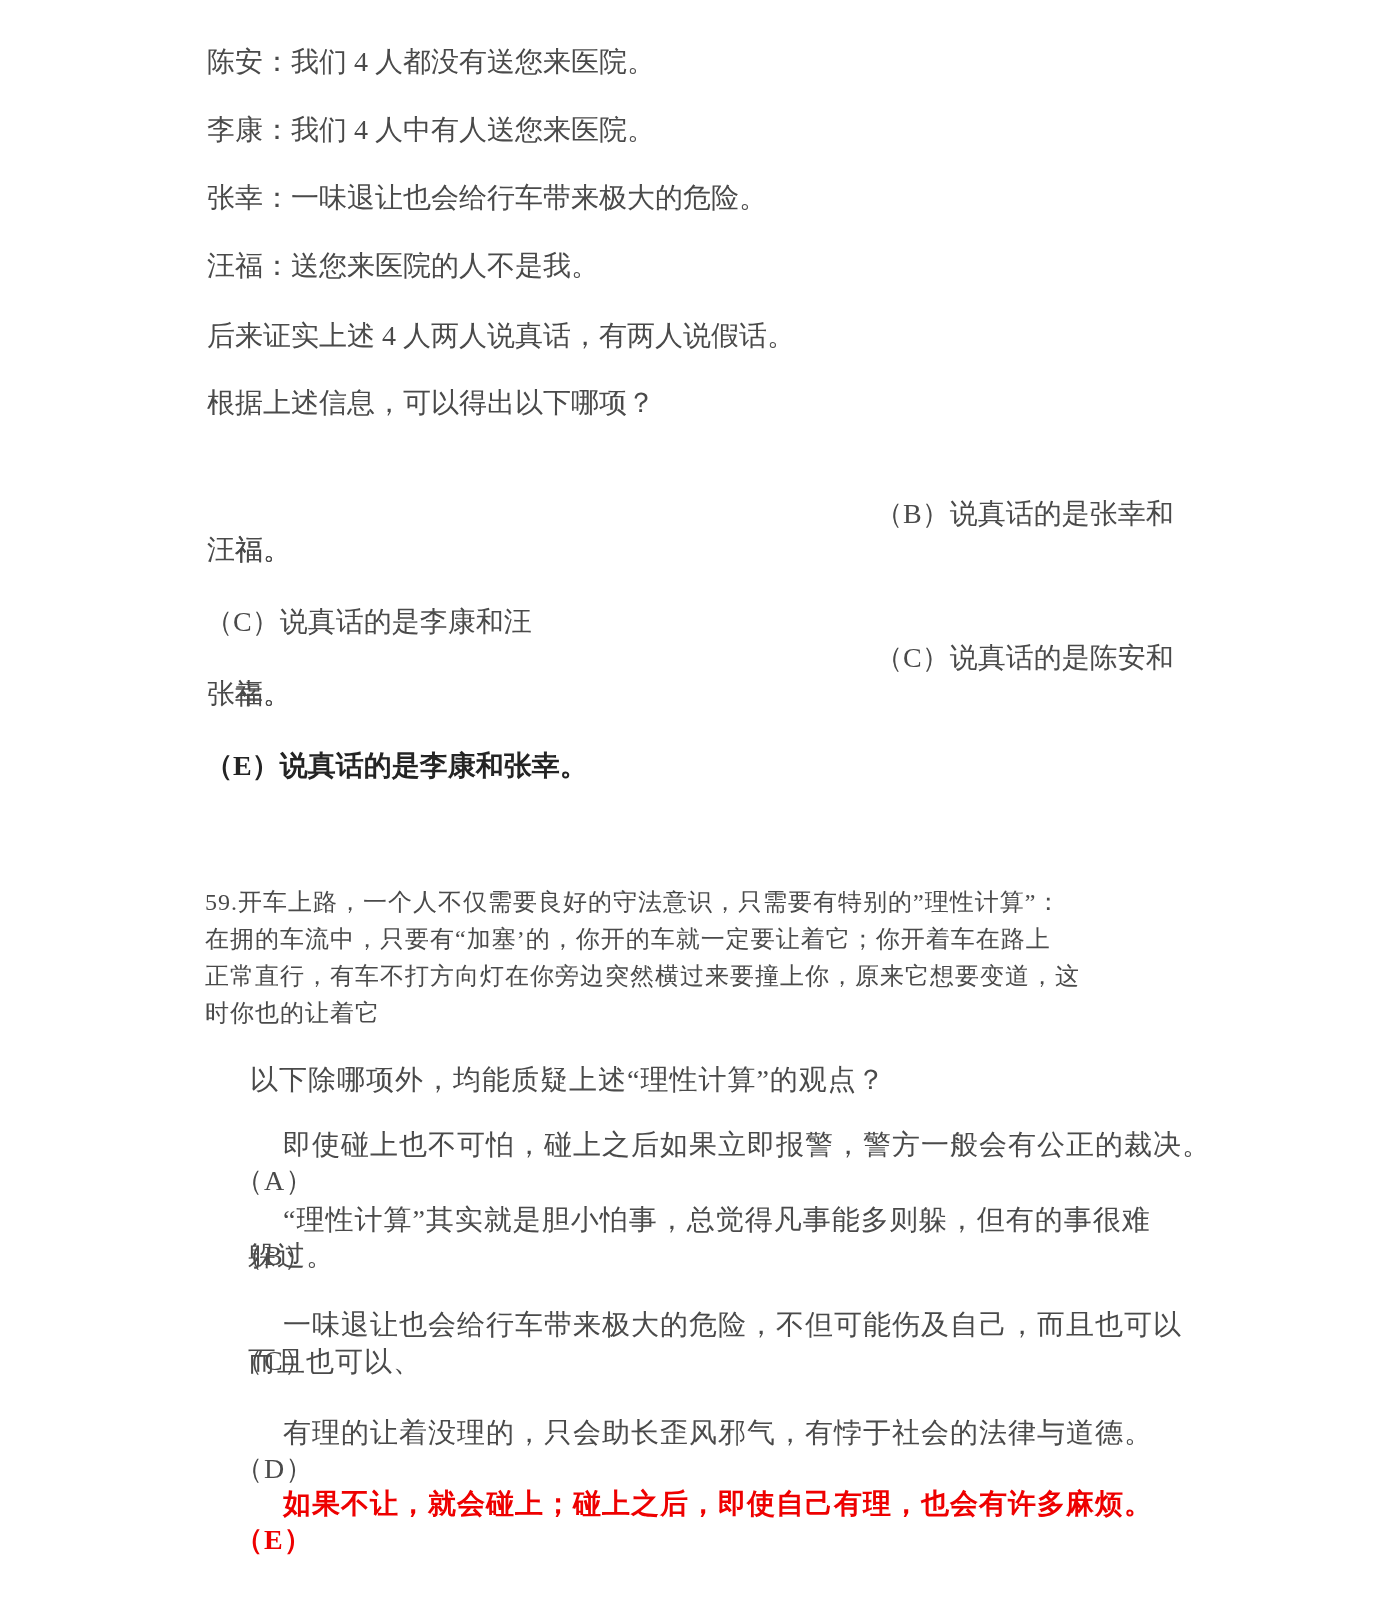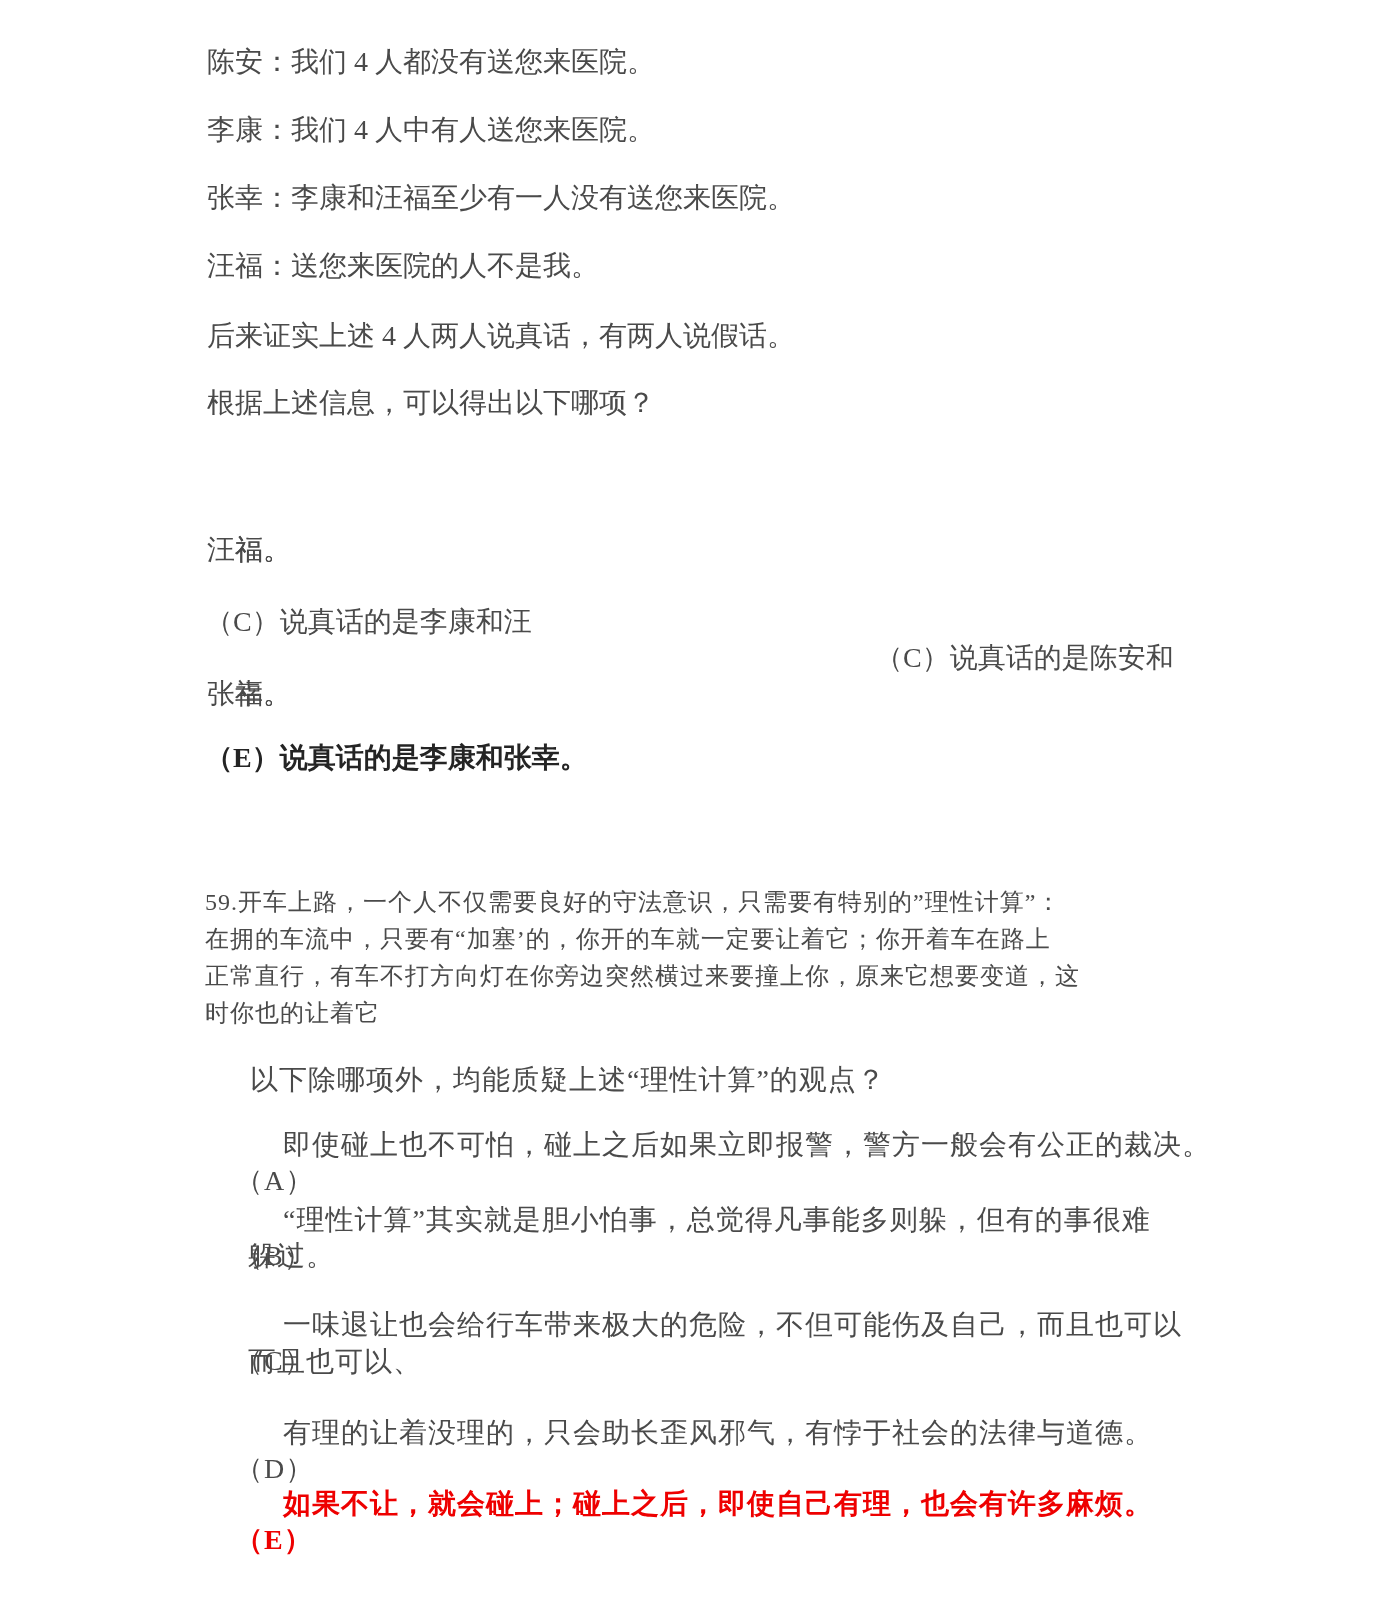--- a/index.html
+++ b/index.html
@@ -14,39 +14,40 @@
   }
   .t {
     position: absolute;
     font-size: 28px;
     line-height: 36px;
     color: #4a4a4a;
     white-space: pre;
   }
   .stem { font-size: 24px; letter-spacing: 1px; }
   .q38 { letter-spacing: 1px; }
-  .bold { font-weight: bold; color: #242424; }
+  .bold { font-weight: bold; color: #242424; margin-top: 8px; }
   .red { font-weight: bold; color: #ee0000; }
   .right-seg { position: absolute; left: 668px; top: 0; white-space: pre; }
   .opt-text { position: absolute; left: 80px; top: 0; white-space: pre; text-align: center; }
 </style>
 </head>
 <body>
 
 <div id="page">
 
   <div class="t" style="left:207px; top:44px">陈安：我们 4 人都没有送您来医院。</div>
   <div class="t" style="left:207px; top:112px">李康：我们 4 人中有人送您来医院。</div>
-  <div class="t" style="left:207px; top:180px">张幸：李康和汪福至少有一人没有送您来医院。</div>
+  <div class="t" style="left:207px; top:180px">张幸：一味退让也会给行车带来极大的危险。</div>
   <div class="t" style="left:207px; top:248px">汪福：送您来医院的人不是我。</div>
   <div class="t" style="left:207px; top:318px">后来证实上述 4 人两人说真话，有两人说假话。</div>
   <div class="t" style="left:207px; top:385px">根据上述信息，可以得出以下哪项？</div>
 
   <div class="t" style="left:207px; top:496px">
     <span>福。</span>
+    <span class="right-seg">（B）说真话的是张幸和</span>
   </div>
   <div class="t" style="left:207px; top:532px">汪福。</div>
 
   <div class="t" style="left:205px; top:604px">（C）说真话的是李康和汪</div>
   <div class="t" style="left:207px; top:640px">
     <span>福。</span>
     <span class="right-seg">（C）说真话的是陈安和</span>
   </div>
   <div class="t" style="left:207px; top:676px">张幸。</div>
 

